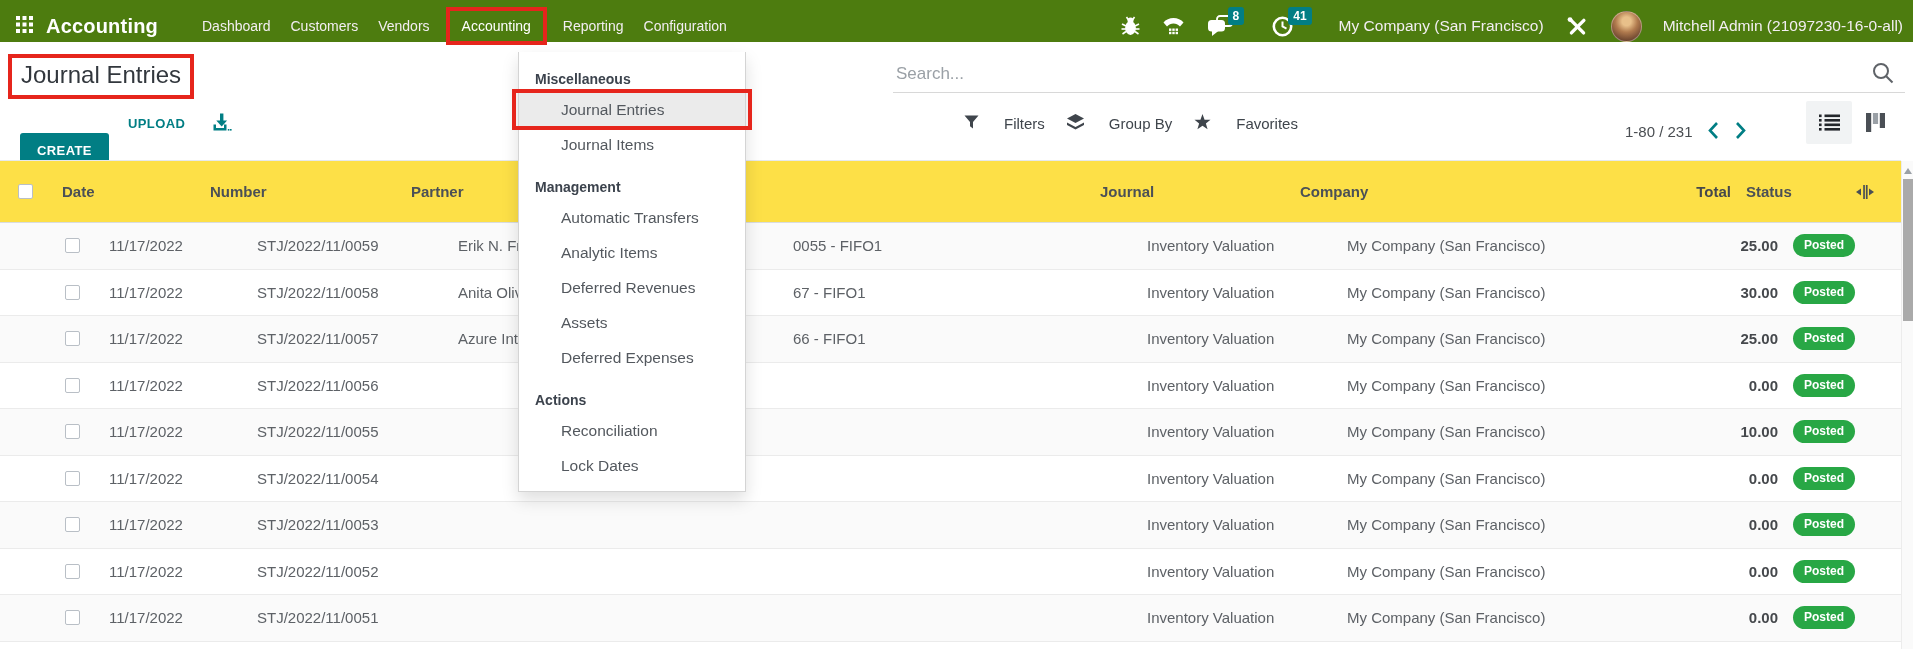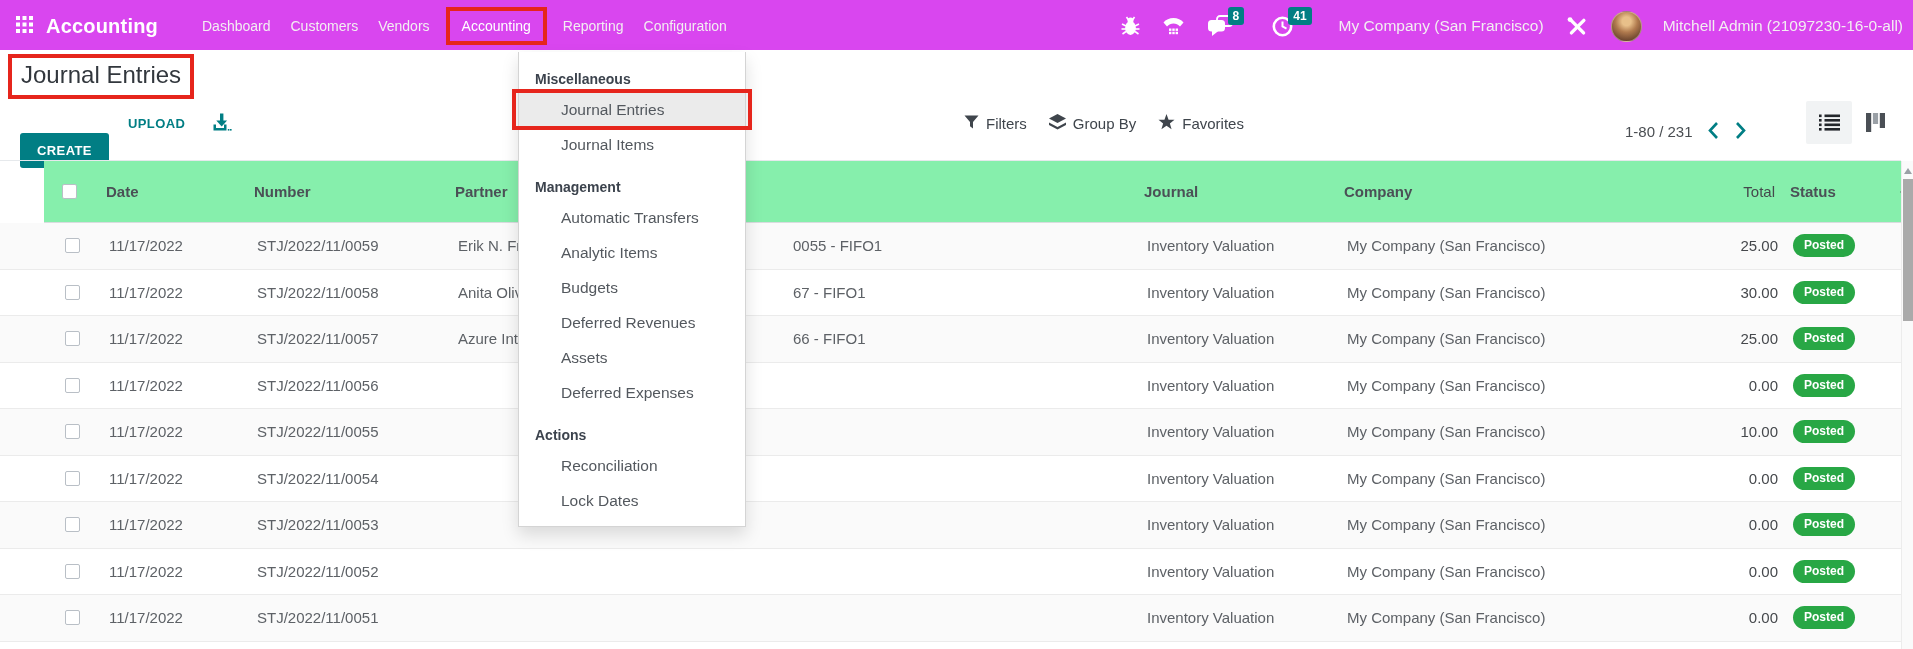--- a/index.html
+++ b/index.html
@@ -1,20 +1,20 @@
 <!DOCTYPE html>
 <html><head>
 <meta charset="utf-8">
 <style>
   * { box-sizing: border-box; }
   body { margin:0; background:#fff; font-family:"Liberation Sans", sans-serif; }
   .screen { position:relative; width:1913px; height:649px; overflow:hidden; background:#fff; }
 
   
-  .navbar { position:absolute; top:0; left:0; width:1913px; height:50px; background:#d946ef; color:#fff; }
+  .navbar { position:absolute; top:0; left:0; width:1913px; height:42px; background:#4d7c0f; color:#fff; }
   .nav-left { position:absolute; left:16px; top:0; height:52px; display:flex; align-items:center; }
   .apps-icon { margin-right:13px; display:block; cursor:pointer; }
   .app-name { font-size:20px; font-weight:700; letter-spacing:.2px; margin-right:44px; cursor:pointer; }
   .nav-menus { display:flex; align-items:center; gap:20px; font-size:14px; }
   .nav-menu-item { cursor:pointer; color:#f3eef2; white-space:nowrap; }
   .nav-menu-item.active-box { border:4px solid #e6251c; padding:7px 12px; margin:-11px -4px; color:#fff; }
   .nav-right { position:absolute; right:10px; top:0; height:52px; display:flex; align-items:center; gap:21px; }
   .icon-wrap { display:flex; align-items:flex-start; cursor:pointer; }
   .nav-badge { background:#017e84; color:#fff; font-size:12px; font-weight:700; padding:2px 5px; border-radius:3px; position:relative; top:-8px; left:-6px; line-height:14px; }
   .nav-company, .nav-user { font-size:15.5px; color:#f3eef2; white-space:nowrap; cursor:pointer; }
@@ -26,39 +26,39 @@
 
   .search-area { position:absolute; left:893px; top:56px; width:1012px; height:37px; border-bottom:1px solid #d8d8d8; cursor:text; }
   .search-placeholder { position:absolute; left:3px; top:8px; font-size:17px; color:#9aa0a6; }
   .search-icon { position:absolute; right:10px; top:5px; }
 
   .btn-create { position:absolute; left:20px; top:106px; height:35px; background:#017e84; color:#fff; border:none; font-family:inherit; font-size:13px; font-weight:700; letter-spacing:.4px; padding:0 17px; border-radius:3px; cursor:pointer;margin-top:27px; }
   .btn-upload { position:absolute; left:120px; top:106px; height:35px; background:none; border:none; font-family:inherit; color:#017e84; font-size:13px; font-weight:700; letter-spacing:.4px; padding:0 8px; cursor:pointer; }
   .export-icon { position:absolute; left:212px; top:113px; cursor:pointer; }
 
   .filter-bar { position:absolute; left:964px; top:106px; height:34px; display:flex; align-items:center; gap:22px; font-size:15px; color:#3f454c; }
-  .fb-item { display:flex; align-items:center; gap:7px; cursor:pointer; white-space:nowrap; }
+  .fb-item { display:flex; align-items:center; gap:25px; cursor:pointer; white-space:nowrap; }
 
   .pager { position:absolute; left:1625px; top:106px; height:34px; display:flex; align-items:flex-end; gap:14px; }
   .pager-text { font-size:15px; color:#4a4e52; }
   .pager-btn { cursor:pointer; display:flex; align-items:center; }
 
   .view-switcher { position:absolute; left:1806px; top:101px; display:flex; }
   .vs-btn { width:46px; height:43px; display:flex; align-items:center; justify-content:center; cursor:pointer; }
   .vs-btn.active { background:#f1f3f4; border-radius:2px; }
 
   
   .table { position:absolute; left:0; top:160px; width:1901px; border-top:1px solid #e6e9ec; }
   .thead, .trow { display:grid; grid-template-columns:62px 148px 201px 335px 354px 200px 320px 111px 119px 1fr; align-items:center; }
-  .thead { height:62px; border-bottom:1px solid #d9dcdf; background:#86efac; font-size:15px; font-weight:700; color:#4b5056;margin-left:44px; }
+  .thead { height:62px; border-bottom:1px solid #d9dcdf; background:#fde047; font-size:15px; font-weight:700; color:#4b5056; }
   .trow { height:46.5px; border-bottom:1px solid #ebebeb; font-size:15px; color:#5d6166; cursor:pointer; background:#fff;padding-left:47px; }
   .tbody .trow:nth-child(odd) { background:#fafafa; }
   .checkbox { width:15px; height:15px; border:1px solid #b9bfc6; border-radius:2px; background:#fff; margin-left:18px; cursor:pointer; }
   .cell { white-space:nowrap; overflow:hidden; }
-  .cell-total { text-align:right; font-weight:400; color:#45484c; }
+  .cell-total { text-align:right; font-weight:700; color:#45484c; }
   .cell-status { padding-left:15px; }
   .badge-posted { display:inline-block; background:#28a745; color:#fff; font-size:12px; font-weight:700; padding:4px 11px; border-radius:12px; line-height:15px; }
   .adjust-wrap { margin-left:6px; display:flex; align-items:center; cursor:pointer; }
 
   
   .scrollbar { position:absolute; right:0; top:161px; width:12px; height:488px; background:#fafafa; border-left:1px solid #ececec; }
   .scroll-up { width:0; height:0; border-left:4px solid transparent; border-right:4px solid transparent; border-bottom:6px solid #9aa0a6; margin:7px auto 5px auto; }
   .scroll-thumb { width:10px; height:142px; margin:0 auto; background:#aaaaaa; cursor:grab; }
 
   
@@ -152,20 +152,29 @@
       </span>
       <span class="avatar"></span>
       <span class="nav-user">Mitchell Admin (21097230-16-0-all)</span>
     </div>
   </header>
 
   <div class="title-annotation">
     <h1 class="page-title">Journal Entries</h1>
   </div>
 
+  <div class="search-area">
+    <span class="search-placeholder">Search...</span>
+    <span class="search-icon">
+      <svg width="24" height="24" viewBox="0 0 24 24" fill="none" stroke="#5f6368" stroke-width="2">
+        <circle cx="10" cy="10" r="7"></circle>
+          <line x1="15.2" y1="15.2" x2="21.5" y2="21.5"></line>
+      </svg>
+    </span>
+  </div>
 
   <button class="btn-create">CREATE</button>
   <button class="btn-upload">UPLOAD</button>
   <span class="export-icon">
     <svg width="21" height="20" viewBox="0 0 21 20" fill="#017e84">
       <rect x="8" y="0.5" width="3.4" height="8"></rect>
       <polygon points="4.3,7.5 15.1,7.5 9.7,13.5"></polygon>
       <path d="M1.5 11.5 L1.5 17.5 L14.5 17.5 L14.5 11.5 L12 11.5 L12 15 L4 15 L4 11.5 Z"></path>
       <rect x="15.8" y="16" width="1.6" height="1.6"></rect>
         <rect x="18" y="16" width="1.6" height="1.6"></rect>
@@ -393,21 +402,20 @@
     <div class="scroll-thumb"></div>
   </div>
 
   <div class="dropdown" id="dropdown">
       <div class="dd-title first">Miscellaneous</div>
       <div class="dd-item highlighted">Journal Entries<div class="annotation-inline"></div></div>
       <div class="dd-item">Journal Items</div>
       <div class="dd-title">Management</div>
       <div class="dd-item">Automatic Transfers</div>
       <div class="dd-item">Analytic Items</div>
-      <div class="dd-item">Budgets</div>
       <div class="dd-item">Deferred Revenues</div>
       <div class="dd-item">Assets</div>
       <div class="dd-item">Deferred Expenses</div>
       <div class="dd-title">Actions</div>
       <div class="dd-item">Reconciliation</div>
       <div class="dd-item">Lock Dates</div>
     </div>
 
 </div>
 

